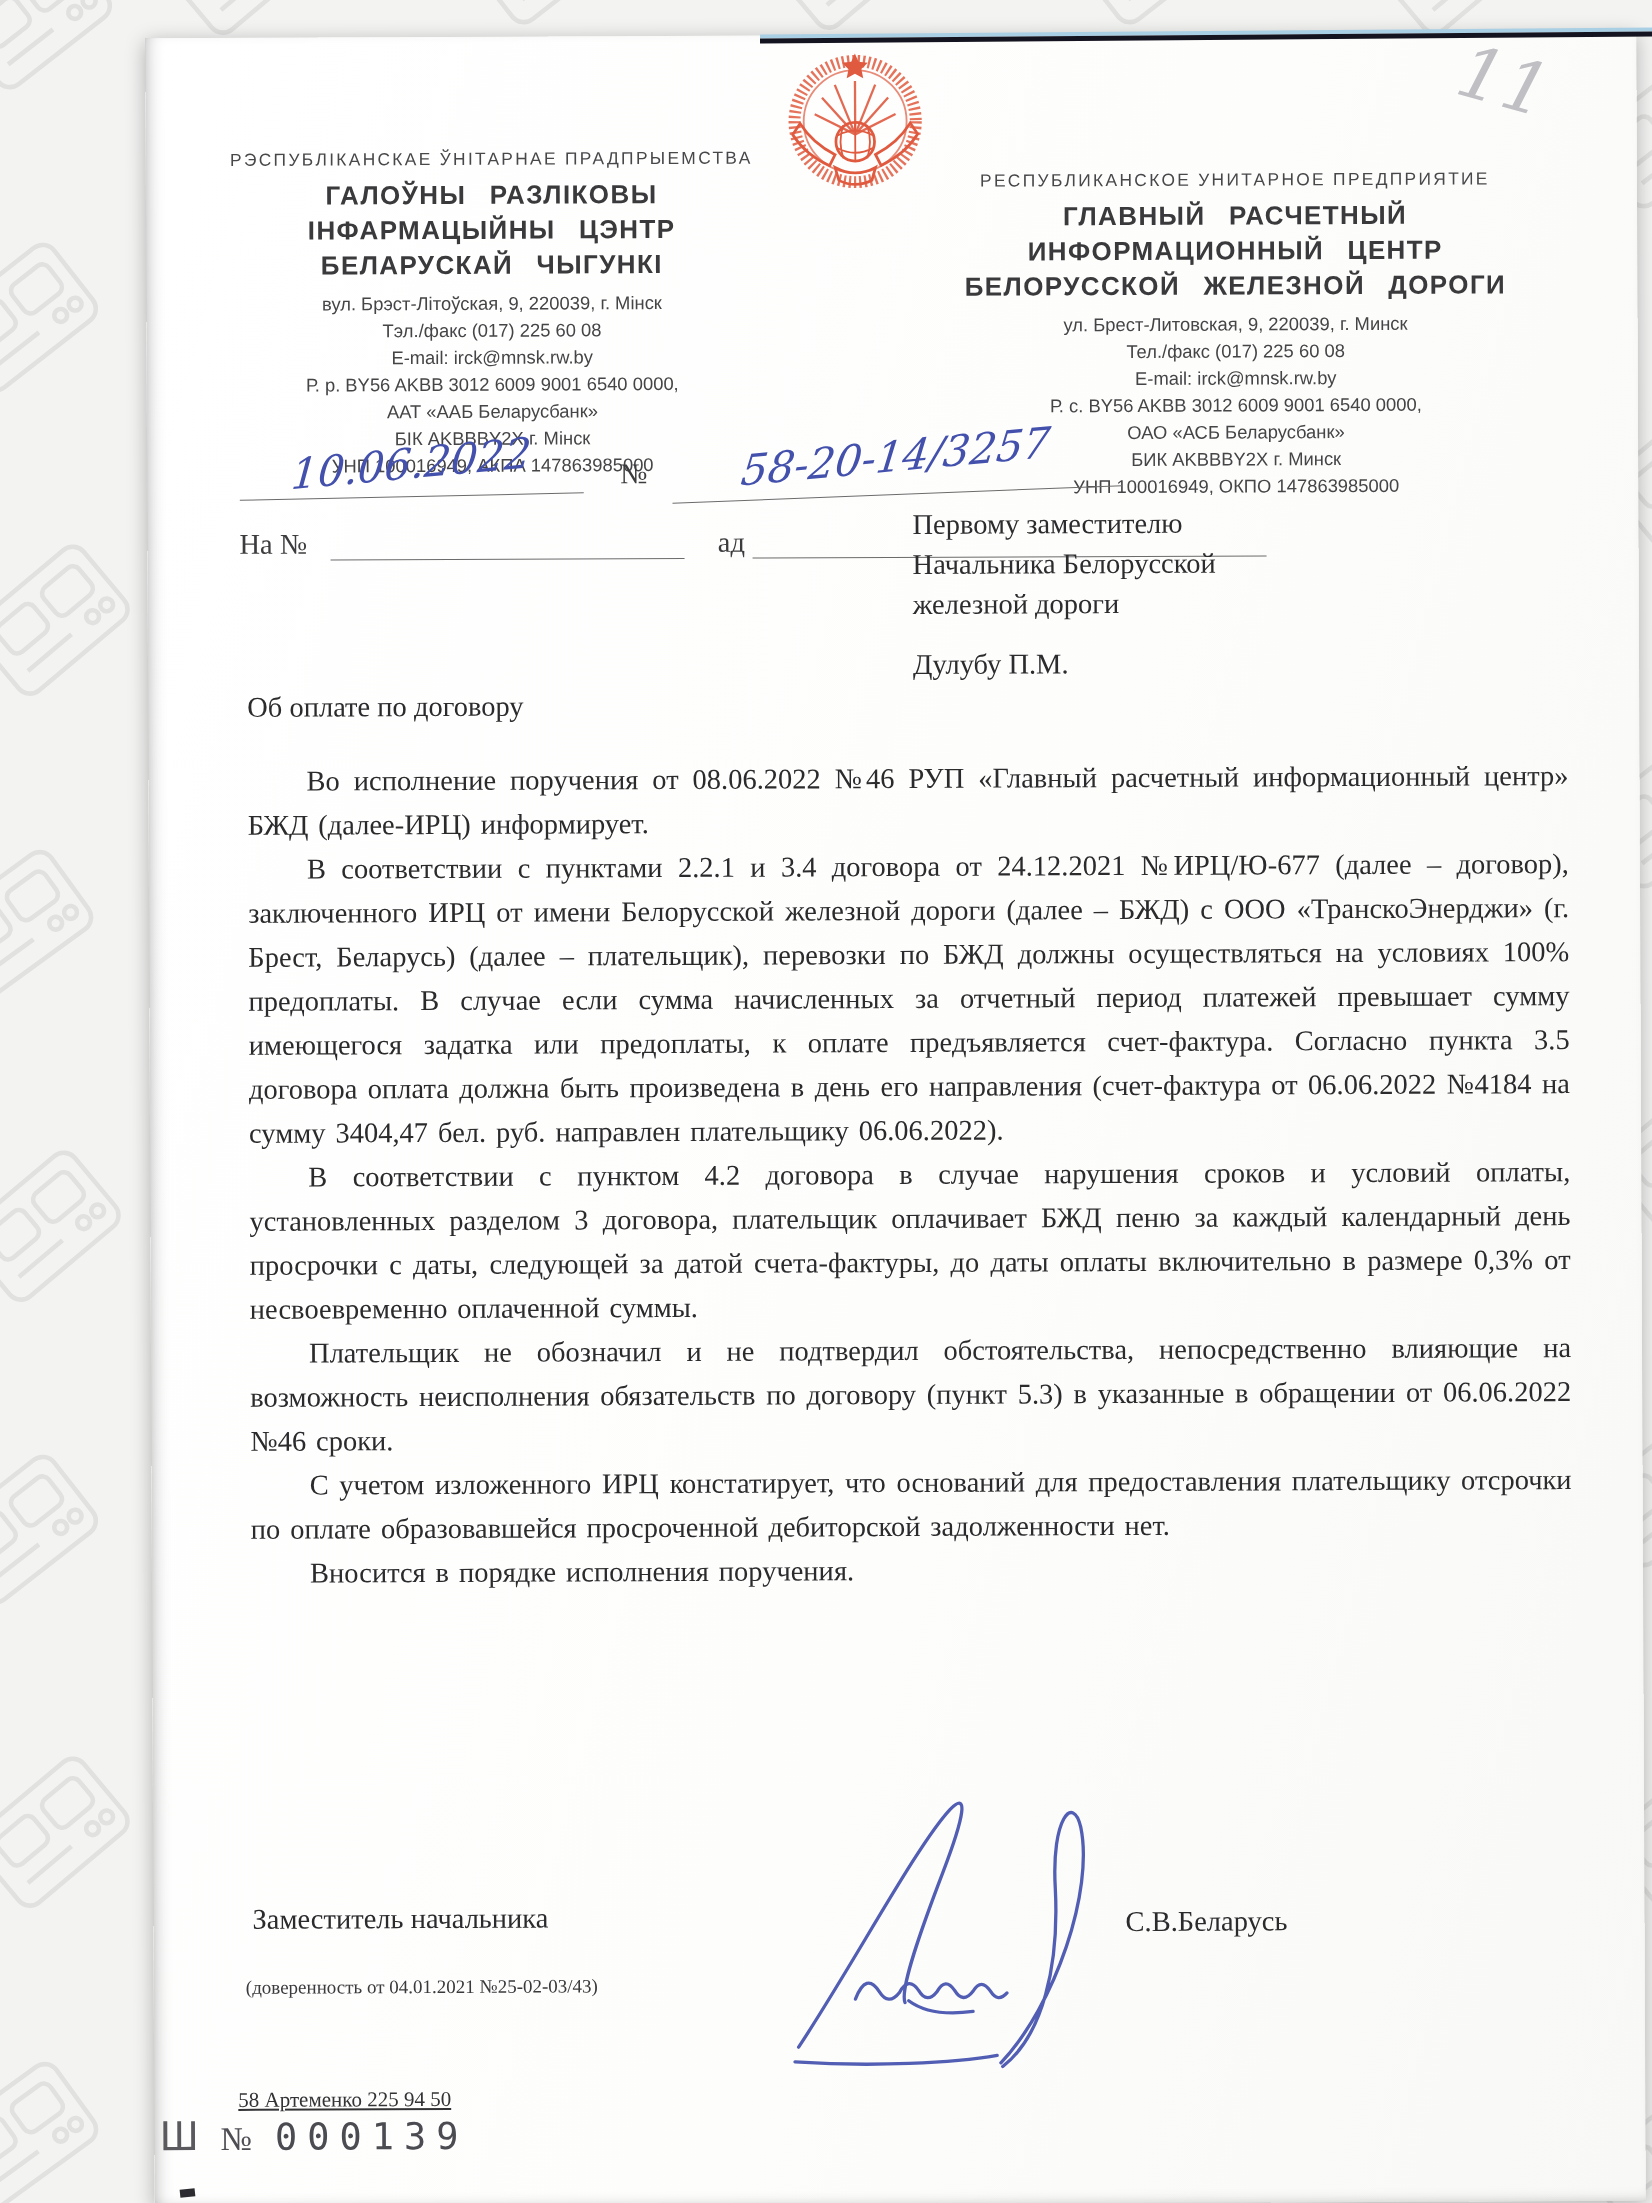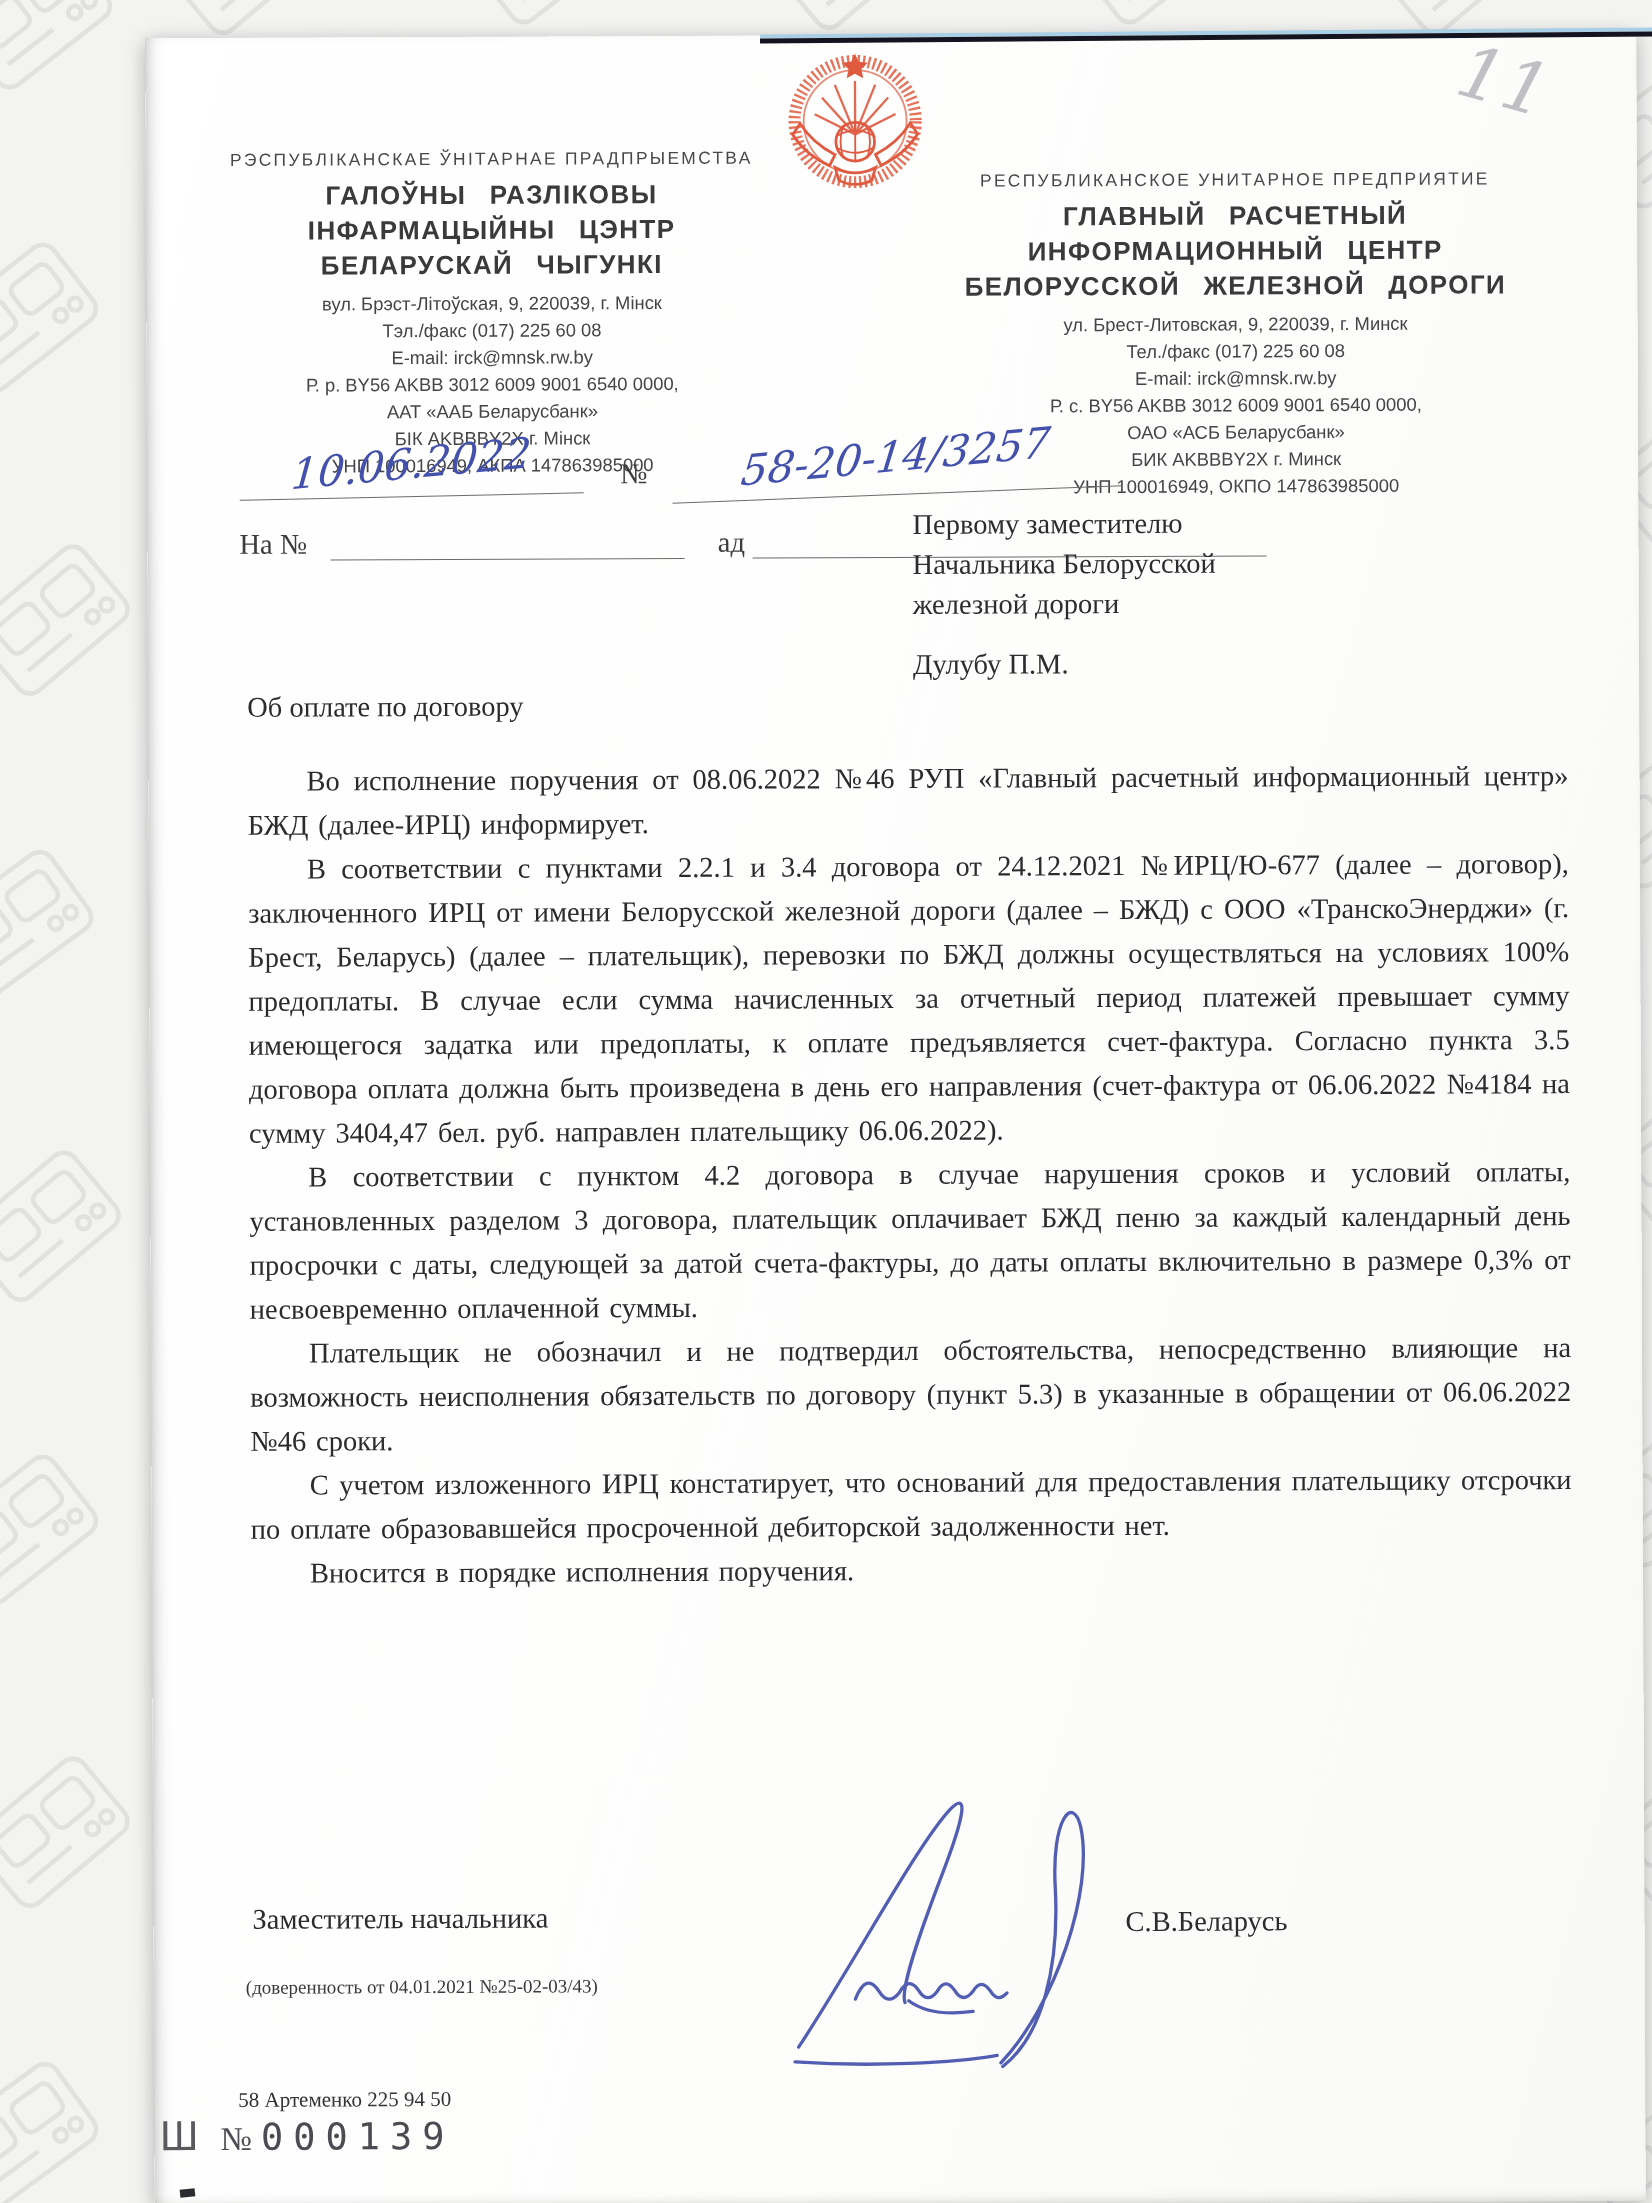--- a/index.html
+++ b/index.html
@@ -46,25 +46,25 @@
   
   .subject{position:absolute;left:99px;top:654px;font-size:28.5px;color:#2b2b2d;}
   .body-text{position:absolute;left:99px;top:722px;width:1321px;font-size:28.5px;line-height:44px;color:#2b2b2d;text-align:justify;word-spacing:2.8px;}
   .body-text p{margin:0;text-indent:59px;}
   
   .sig-position{position:absolute;left:99px;top:1866px;font-size:28.5px;color:#2b2b2d;}
   .sig-attorney{position:absolute;left:92px;top:1939px;font-size:19px;color:#3a3a3c;}
   .sig-name{position:absolute;left:972px;top:1872px;font-size:28.5px;color:#2b2b2d;}
   .sig-svg{position:absolute;left:617px;top:1736px;width:432px;height:312px;}
   
-  .footer-exec{position:absolute;left:84px;top:2050px;font-size:21px;color:#333335;}
+  .footer-exec{position:absolute;left:84px;top:2050px;font-size:21px;color:#333335;text-decoration:underline;}
   .footer-stamp{position:absolute;left:5.5px;top:2074px;color:#4e4e54;white-space:nowrap;}
   .footer-stamp .sh{font-family:"Liberation Sans",sans-serif;font-size:42px;color:#5a5a5e;}
   .footer-stamp .no{font-size:33px;margin-left:22px;}
-  .footer-stamp .digits{font-family:"DejaVu Sans Mono",monospace;font-size:37px;letter-spacing:10px;color:#4b4b52;margin-left:9px;}
+  .footer-stamp .digits{font-family:"DejaVu Sans Mono",monospace;font-size:37px;letter-spacing:10px;color:#4b4b52;margin-left:23px;}
   
   .pencil-mark{position:absolute;left:1458px;top:39px;font-size:72px;font-style:italic;color:#bfbfc4;transform:rotate(16deg);font-family:"DejaVu Serif",serif;z-index:5;}
 </style>
 </head>
 <body>
 
 <div class="bg-layer">
     <span class="pat-icon" style="left: -73px; top: -64px; transform: rotate(-38deg);">
     <svg viewBox="0 0 210 170" fill="none" stroke="#dedede" stroke-width="5">
       <rect x="38" y="42" width="150" height="100" rx="16"></rect>

